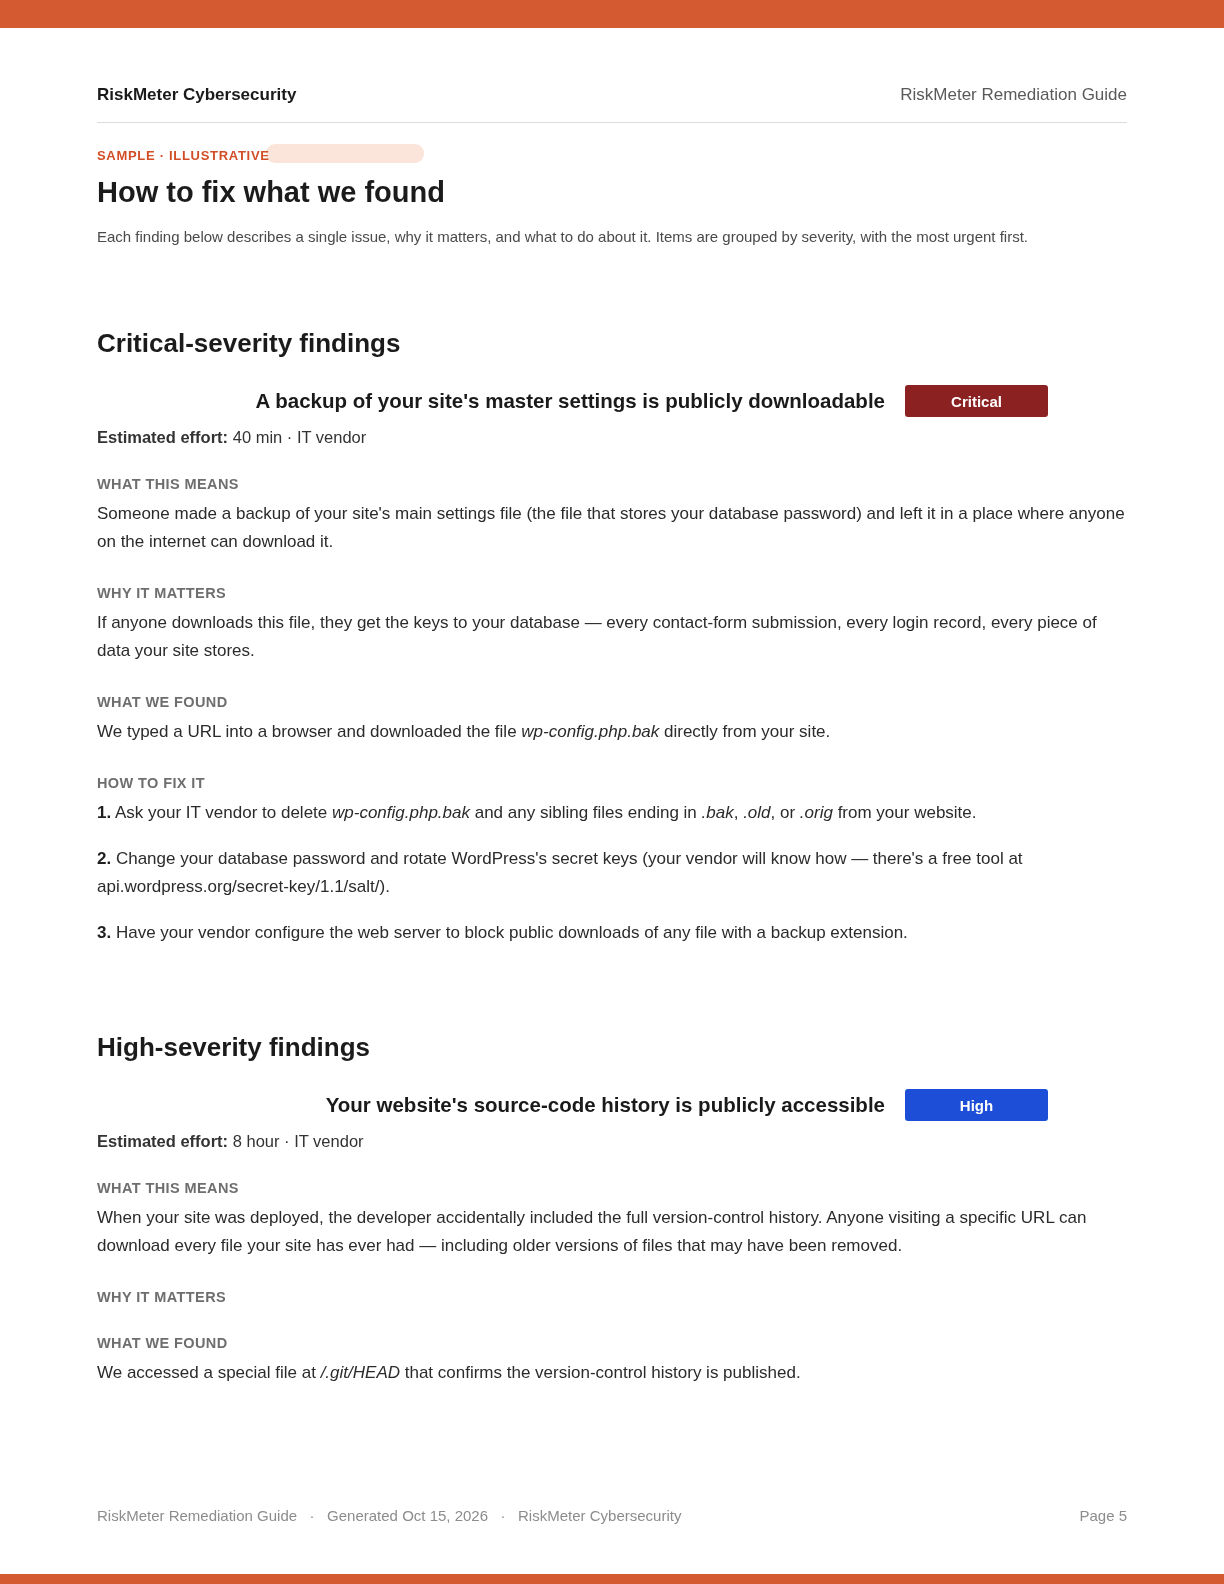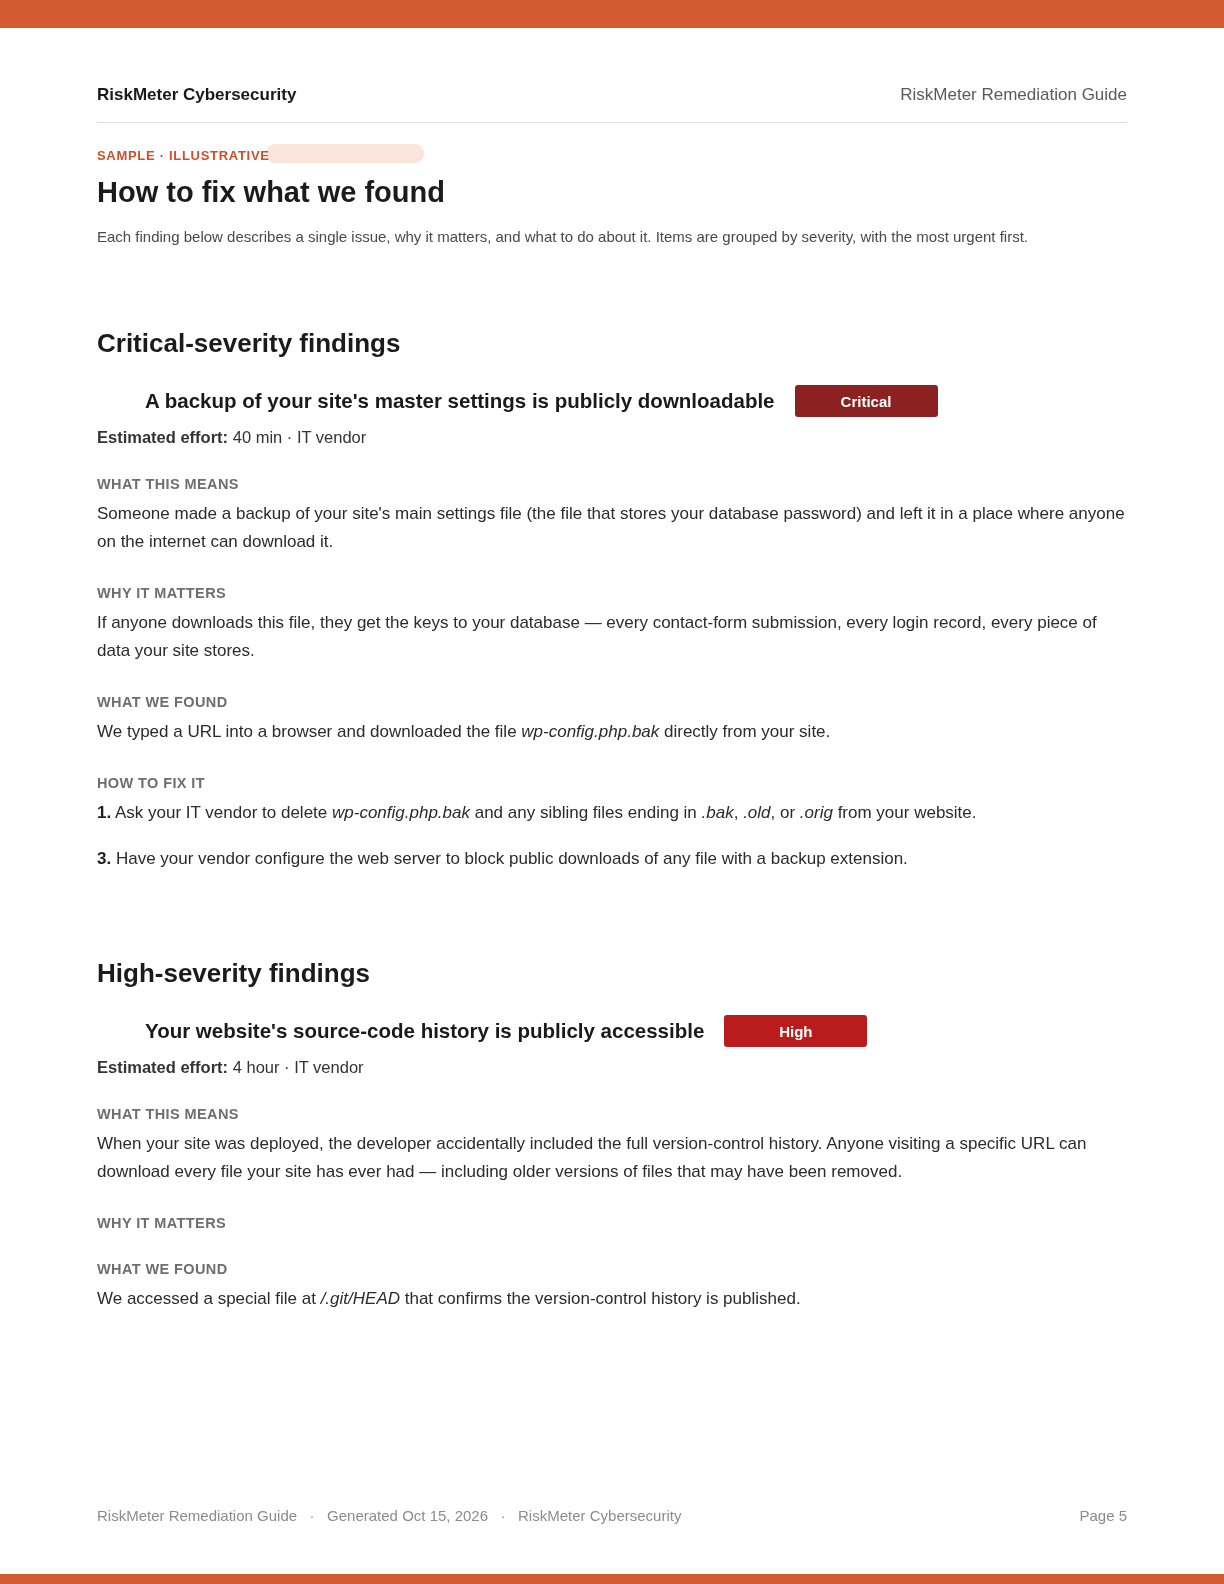--- a/index.html
+++ b/index.html
@@ -82,21 +82,21 @@
     font-weight: bold;
     color: #1b1b1b;
   }
   h2.critical-heading { margin-top: 76px; }
   h2.high-heading { margin-top: 84px; }
 
   .finding-head {
     margin-top: 26px;
     display: flex;
     align-items: center;
-    justify-content: flex-start;
+    justify-content: flex-end;
     padding-right: 79px;
   }
   .finding-title {
     font-size: 20.5px;
     line-height: 26px;
     font-weight: bold;
     color: #1a1a1a;
     padding-left: 48px;
   }
   .badge {
@@ -201,32 +201,33 @@
       <p class="body">Someone made a backup of your site's main settings file (the file that stores your database password) and left it in a place where anyone on the internet can download it.</p>
 
       <h4 class="sublabel">WHY IT MATTERS</h4>
       <p class="body">If anyone downloads this file, they get the keys to your database — every contact-form submission, every login record, every piece of data your site stores.</p>
 
       <h4 class="sublabel">WHAT WE FOUND</h4>
       <p class="body">We typed a URL into a browser and downloaded the file <em>wp-config.php.bak</em> directly from your site.</p>
 
       <h4 class="sublabel">HOW TO FIX IT</h4>
       <p class="body"><strong>1.</strong> Ask your IT vendor to delete <em>wp-config.php.bak</em> and any sibling files ending in <em>.bak</em>, <em>.old</em>, or <em>.orig</em> from your website.</p>
+      <p class="body step"><strong>2.</strong> Change your database password and rotate WordPress's secret keys (your vendor will know how — there's a free tool at api.wordpress.org/secret-key/1.1/salt/).</p>
       <p class="body step"><strong>3.</strong> Have your vendor configure the web server to block public downloads of any file with a backup extension.</p>
     </section>
 
     <section>
       <h2 class="section-heading high-heading">High-severity findings</h2>
 
       <div class="finding-head">
         <h3 class="finding-title">Your website's source-code history is publicly accessible</h3>
-        <span class="badge badge-high" style="background-color: #b91c1c;">High</span>
+        <span class="badge badge-high" style="background-color: #1d4ed8;">High</span>
       </div>
 
-      <p class="effort"><strong>Estimated effort:</strong> <span>4 hour · IT vendor</span></p>
+      <p class="effort"><strong>Estimated effort:</strong> <span>8 hour · IT vendor</span></p>
 
       <h4 class="sublabel">WHAT THIS MEANS</h4>
       <p class="body">When your site was deployed, the developer accidentally included the full version-control history. Anyone visiting a specific URL can download every file your site has ever had — including older versions of files that may have been removed.</p>
 
       <h4 class="sublabel">WHY IT MATTERS</h4>
 
       <h4 class="sublabel">WHAT WE FOUND</h4>
       <p class="body">We accessed a special file at <em>/.git/HEAD</em> that confirms the version-control history is published.</p>
     </section>
 

